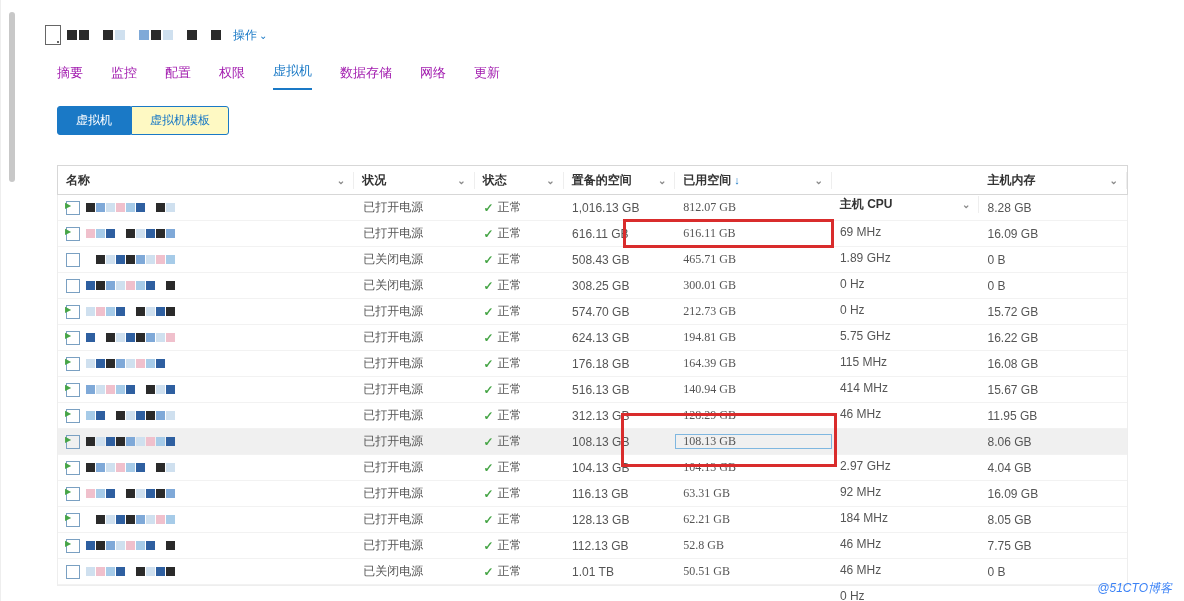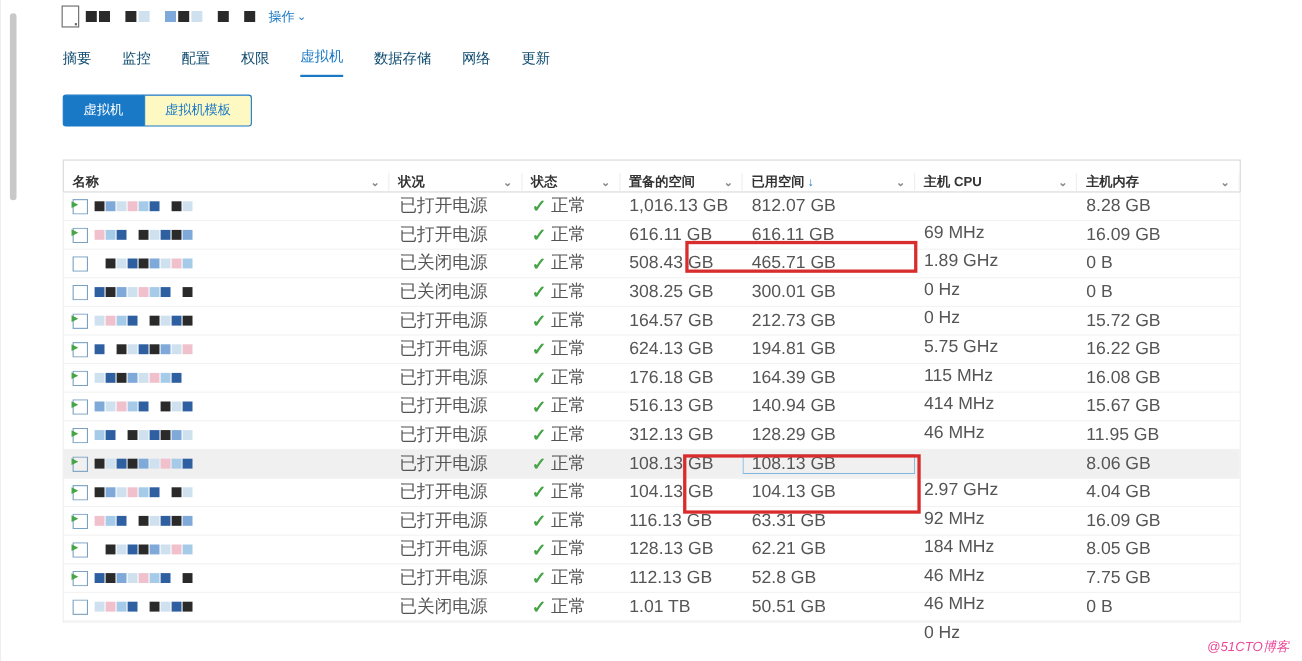--- a/index.html
+++ b/index.html
@@ -1,55 +1,55 @@
 <!DOCTYPE html>
 <html><head>
 <meta charset="utf-8">
 <style>
   html,body{margin:0;padding:0;font-family:"Helvetica Neue",Arial,"PingFang SC","Microsoft YaHei",sans-serif;font-size:12px;color:#333;background:#fff;}
   .wrap{width:1184px;height:601px;position:relative;overflow:hidden;box-sizing:border-box;background:#fff;border-left:1px solid #eee;}
-  .hdr{display:flex;align-items:center;padding:0 0 8px 55px;height:30px;}
+  .hdr{display:flex;align-items:center;padding:0 0 8px 44px;height:30px;margin-top:20px;}
   .host-icon{width:14px;height:18px;border:1px solid #666;display:inline-block;margin-right:6px;position:relative;}
   .host-icon::after{content:"";position:absolute;right:1px;bottom:1px;width:2px;height:2px;background:#666;}
   .pix{display:flex;align-items:center;gap:2px;margin-right:12px;}
   .sq{width:10px;height:10px;display:inline-block;}
   .b1{background:#2a2a2a;} .b2{background:#7fa9d8;} .b3{background:#cfe0ef;} .b4{background:#f0c0cc;} .b5{background:#a6cbe8;} .b6{background:#2e5fa0;} .w{background:#fff;border:0;}
   .act{color:#1a79c6;font-size:12px;cursor:pointer;display:flex;align-items:center;gap:2px;}
   .chev{font-size:10px;}
   .tabs{display:flex;gap:28px;padding:0 0 0 56px;height:32px;align-items:flex-end;font-size:13px;}
-  .tab{color:#0c4a6e;padding-bottom:8px;cursor:pointer;}
+  .tab{color:#a21caf;padding-bottom:8px;cursor:pointer;}
   .tab.on{color:#1a79c6;border-bottom:2px solid #1a79c6;font-weight:500;}
   .subtabs{display:flex;padding:16px 0 18px 56px;gap:0;}
   .st{padding:5px 18px;font-size:12px;border:1px solid #1a79c6;cursor:pointer;}
   .st.on{background:#1a79c6;color:#fff;border-radius:3px 0 0 3px;}
   .st.off{background:#fef9c3;color:#1a79c6;border-radius:0 3px 3px 0;}
   .tbl{margin:12px 56px 0 56px;}
-  .thead{display:flex;border:1px solid #d7d7d7;background:#fff;height:28px;align-items:flex-end;}
+  .thead{display:flex;border:1px solid #d7d7d7;background:#fff;height:28px;align-items:center;}
   .th{display:flex;align-items:center;padding:0 8px;font-weight:600;font-size:12px;color:#333;border-right:1px solid #eee;position:relative;}
   .th .dd{margin-left:auto;font-size:10px;color:#888;}
   .sort{color:#1a79c6;font-size:11px;margin-left:3px;}
   .tbody{border-left:1px solid #eee;border-right:1px solid #eee;border-bottom:1px solid #eee;}
-  .tr{display:flex;height:25px;align-items:center;border-bottom:1px solid #f2f2f2;font-size:16px;color:#555;position:relative;}
+  .tr{display:flex;height:25px;align-items:center;border-bottom:1px solid #f2f2f2;font-size:12px;color:#555;position:relative;}
   .tr.sel{background:#f0f0f0;}
   .td{padding:0 8px;overflow:hidden;white-space:nowrap;text-overflow:ellipsis;display:flex;align-items:center;}
   .c-name{width:310px;}
   .c-sit{width:115px;}
   .c-stat{width:80px;}
   .c-prov{width:105px;gap:14px;}
-  .c-used{width:155px;}
+  .c-used{width:155px;font-family:Liberation Serif, serif;}
   .c-cpu{width:145px;margin-top:48px;}
   .c-mem{width:145px;}
   .vm-ic{width:12px;height:12px;border:1px solid #7aa0c2;display:inline-block;margin-right:6px;position:relative;flex-shrink:0;}
   .vm-ic.on::after{content:"▶";position:absolute;left:-2px;top:-1px;font-size:8px;color:#46a546;}
   .check{color:#46a546;margin-right:4px;font-weight:bold;}
   .name-blur{display:flex;gap:1px;align-items:center;}
   .nb{width:9px;height:9px;display:inline-block;}
   .redbox{position:absolute;border:3px solid #d92c2c;pointer-events:none;z-index:5;}
   .sel-border{position:absolute;border:1px solid #7fb7e0;pointer-events:none;}
-  .watermark{position:absolute;right:12px;bottom:4px;color:#ec4899;font-size:12px;font-style:italic;}
+  .watermark{position:absolute;right:12px;bottom:4px;color:#3b82f6;font-size:12px;font-style:italic;}
   .left-scroll{position:absolute;left:8px;top:12px;width:6px;height:170px;background:#c8c8c8;border-radius:3px;}
 </style>
 </head>
 <body>
 <div class="wrap">
 <div class="left-scroll"></div>
 
 <div class="hdr">
   <span class="host-icon"></span>
   <span class="pix">
@@ -220,21 +220,21 @@
               <span class="nb b6"></span>
               <span class="nb w"></span>
               <span class="nb b1"></span>
               <span class="nb b3"></span>
               <span class="nb b6"></span>
               <span class="nb b1"></span>
             </span>
           </div>
           <div class="td c-sit">已打开电源</div>
           <div class="td c-stat"><span class="check">✓</span>正常</div>
-          <div class="td c-prov">164.57 GB</div>
+          <div class="td c-prov">574.70 GB</div>
           <div class="td c-used">212.73 GB</div>
           <div class="td c-cpu">5.75 GHz</div>
           <div class="td c-mem">15.72 GB</div>
         </div>
         <div class="tr">
           <div class="td c-name">
             <span class="vm-ic on"></span>
             <span class="name-blur">
               <span class="nb b6"></span>
               <span class="nb w"></span>

